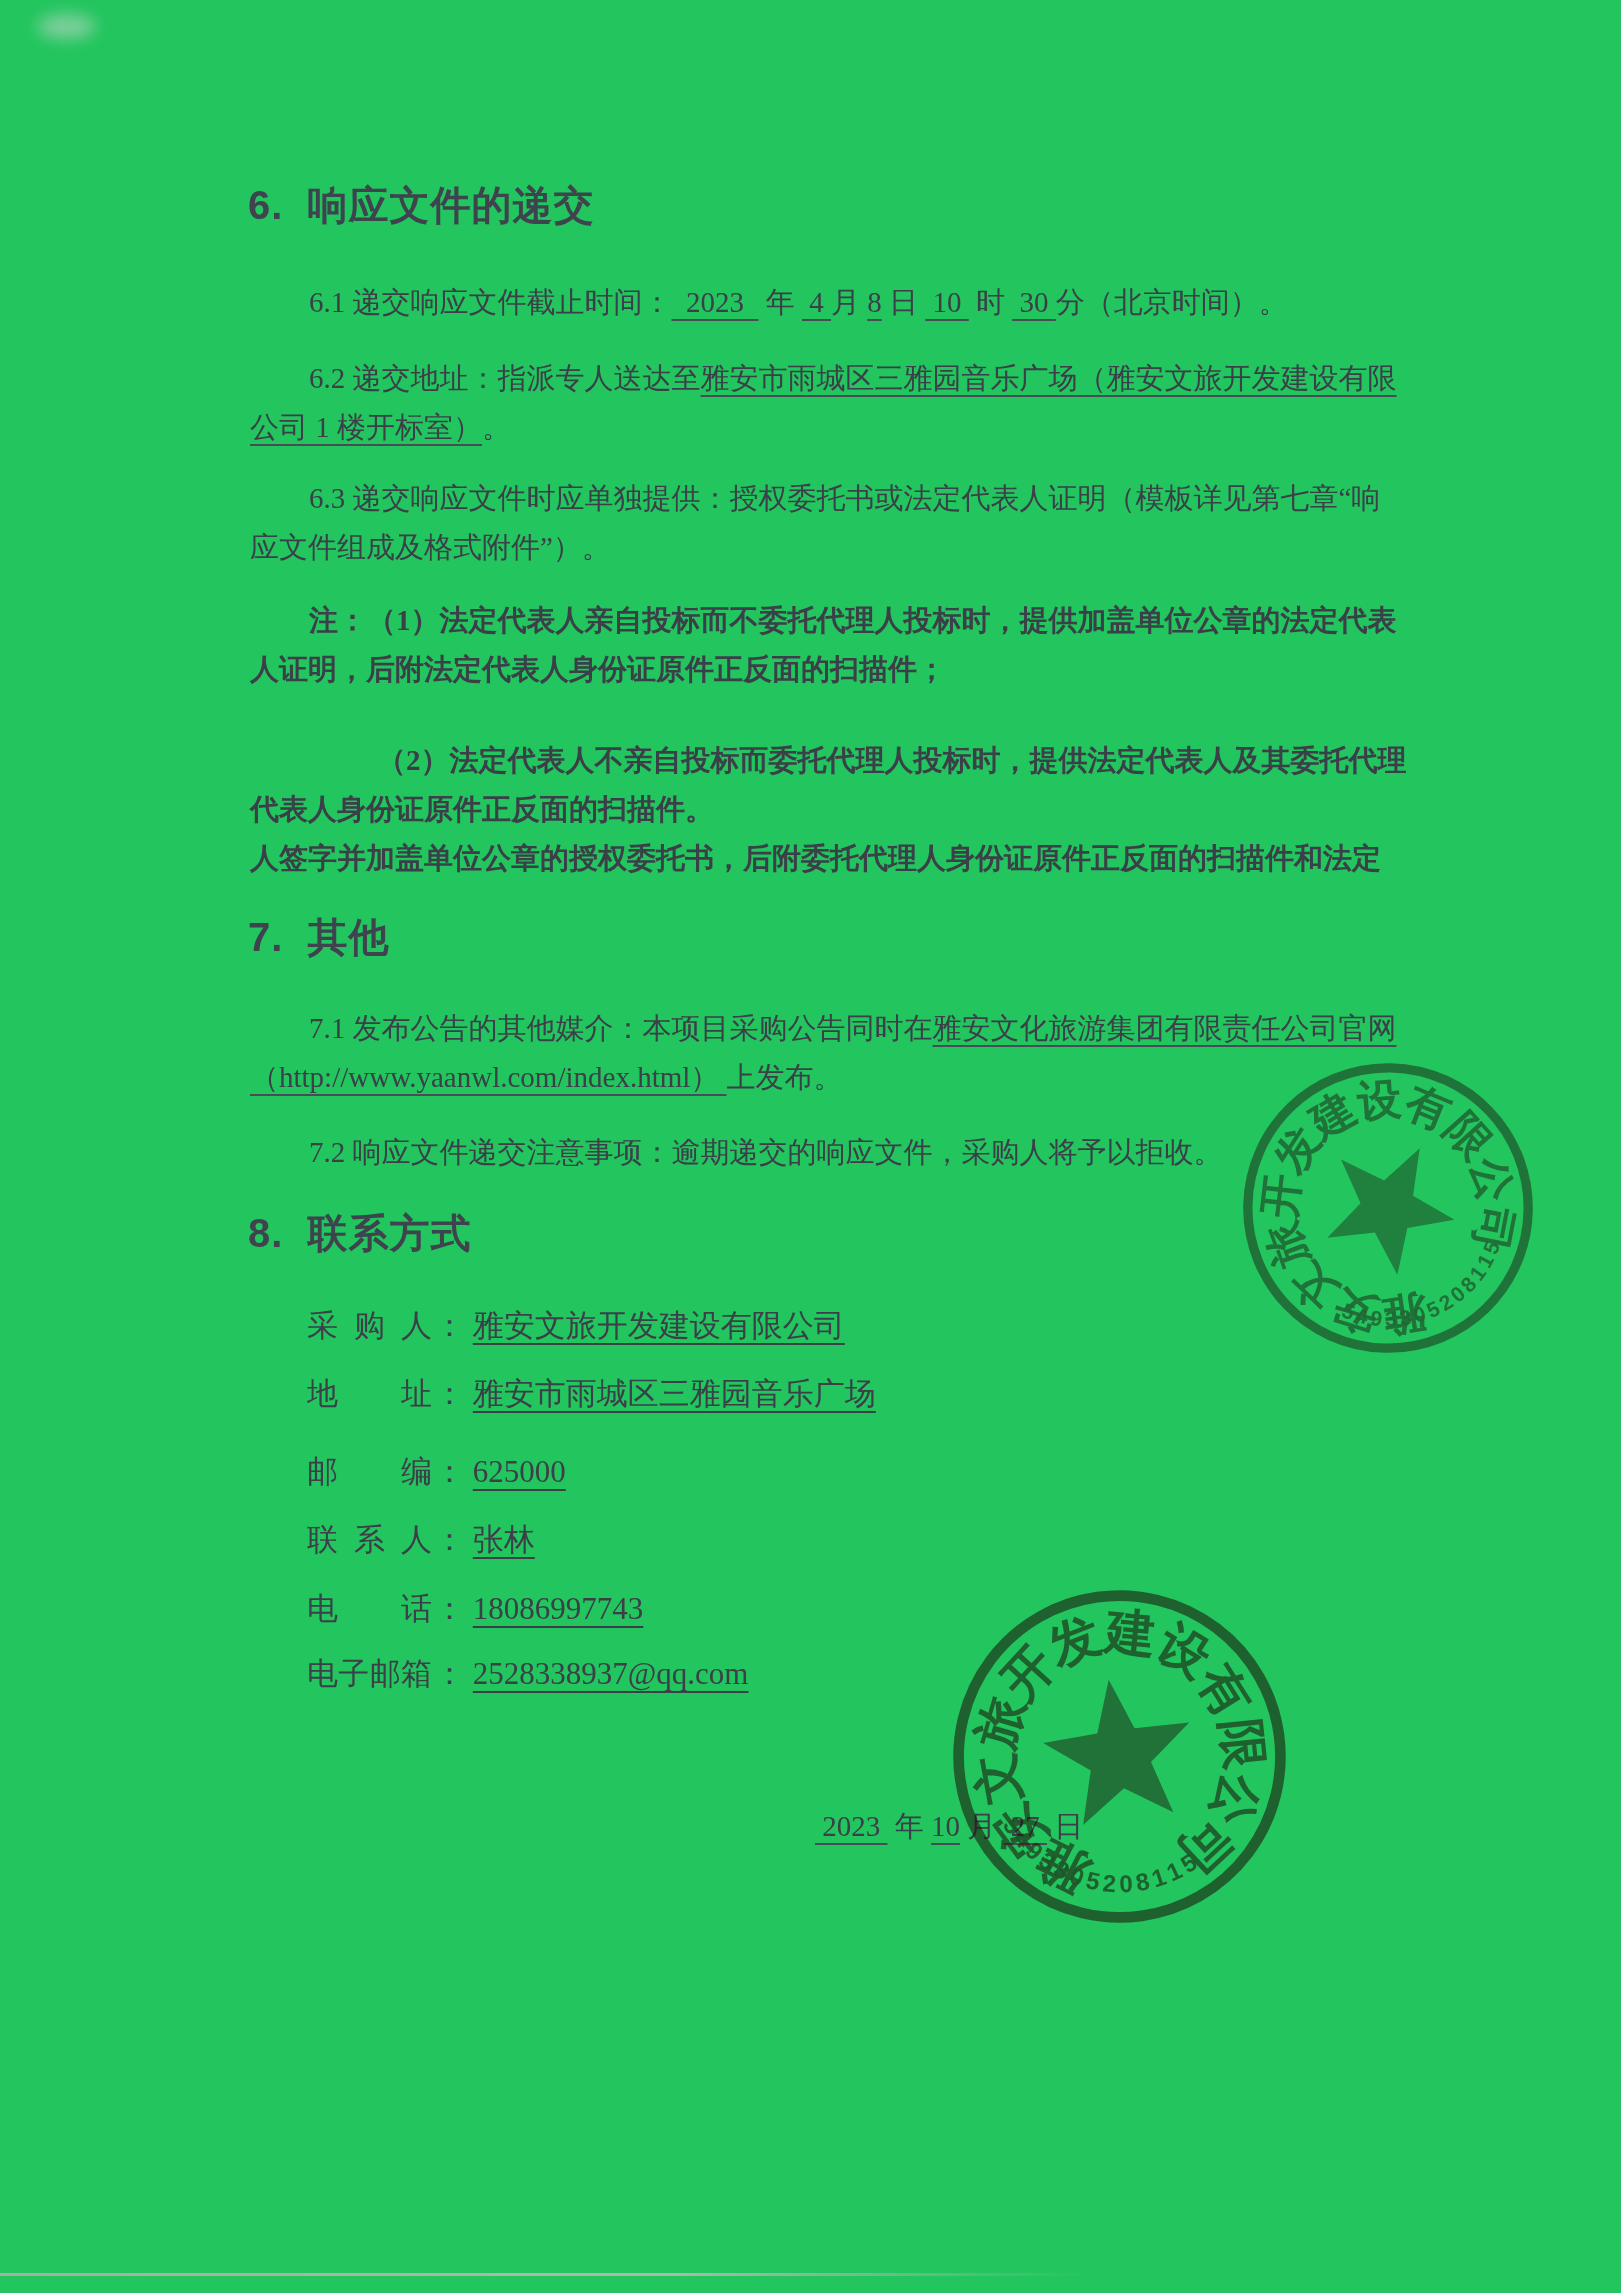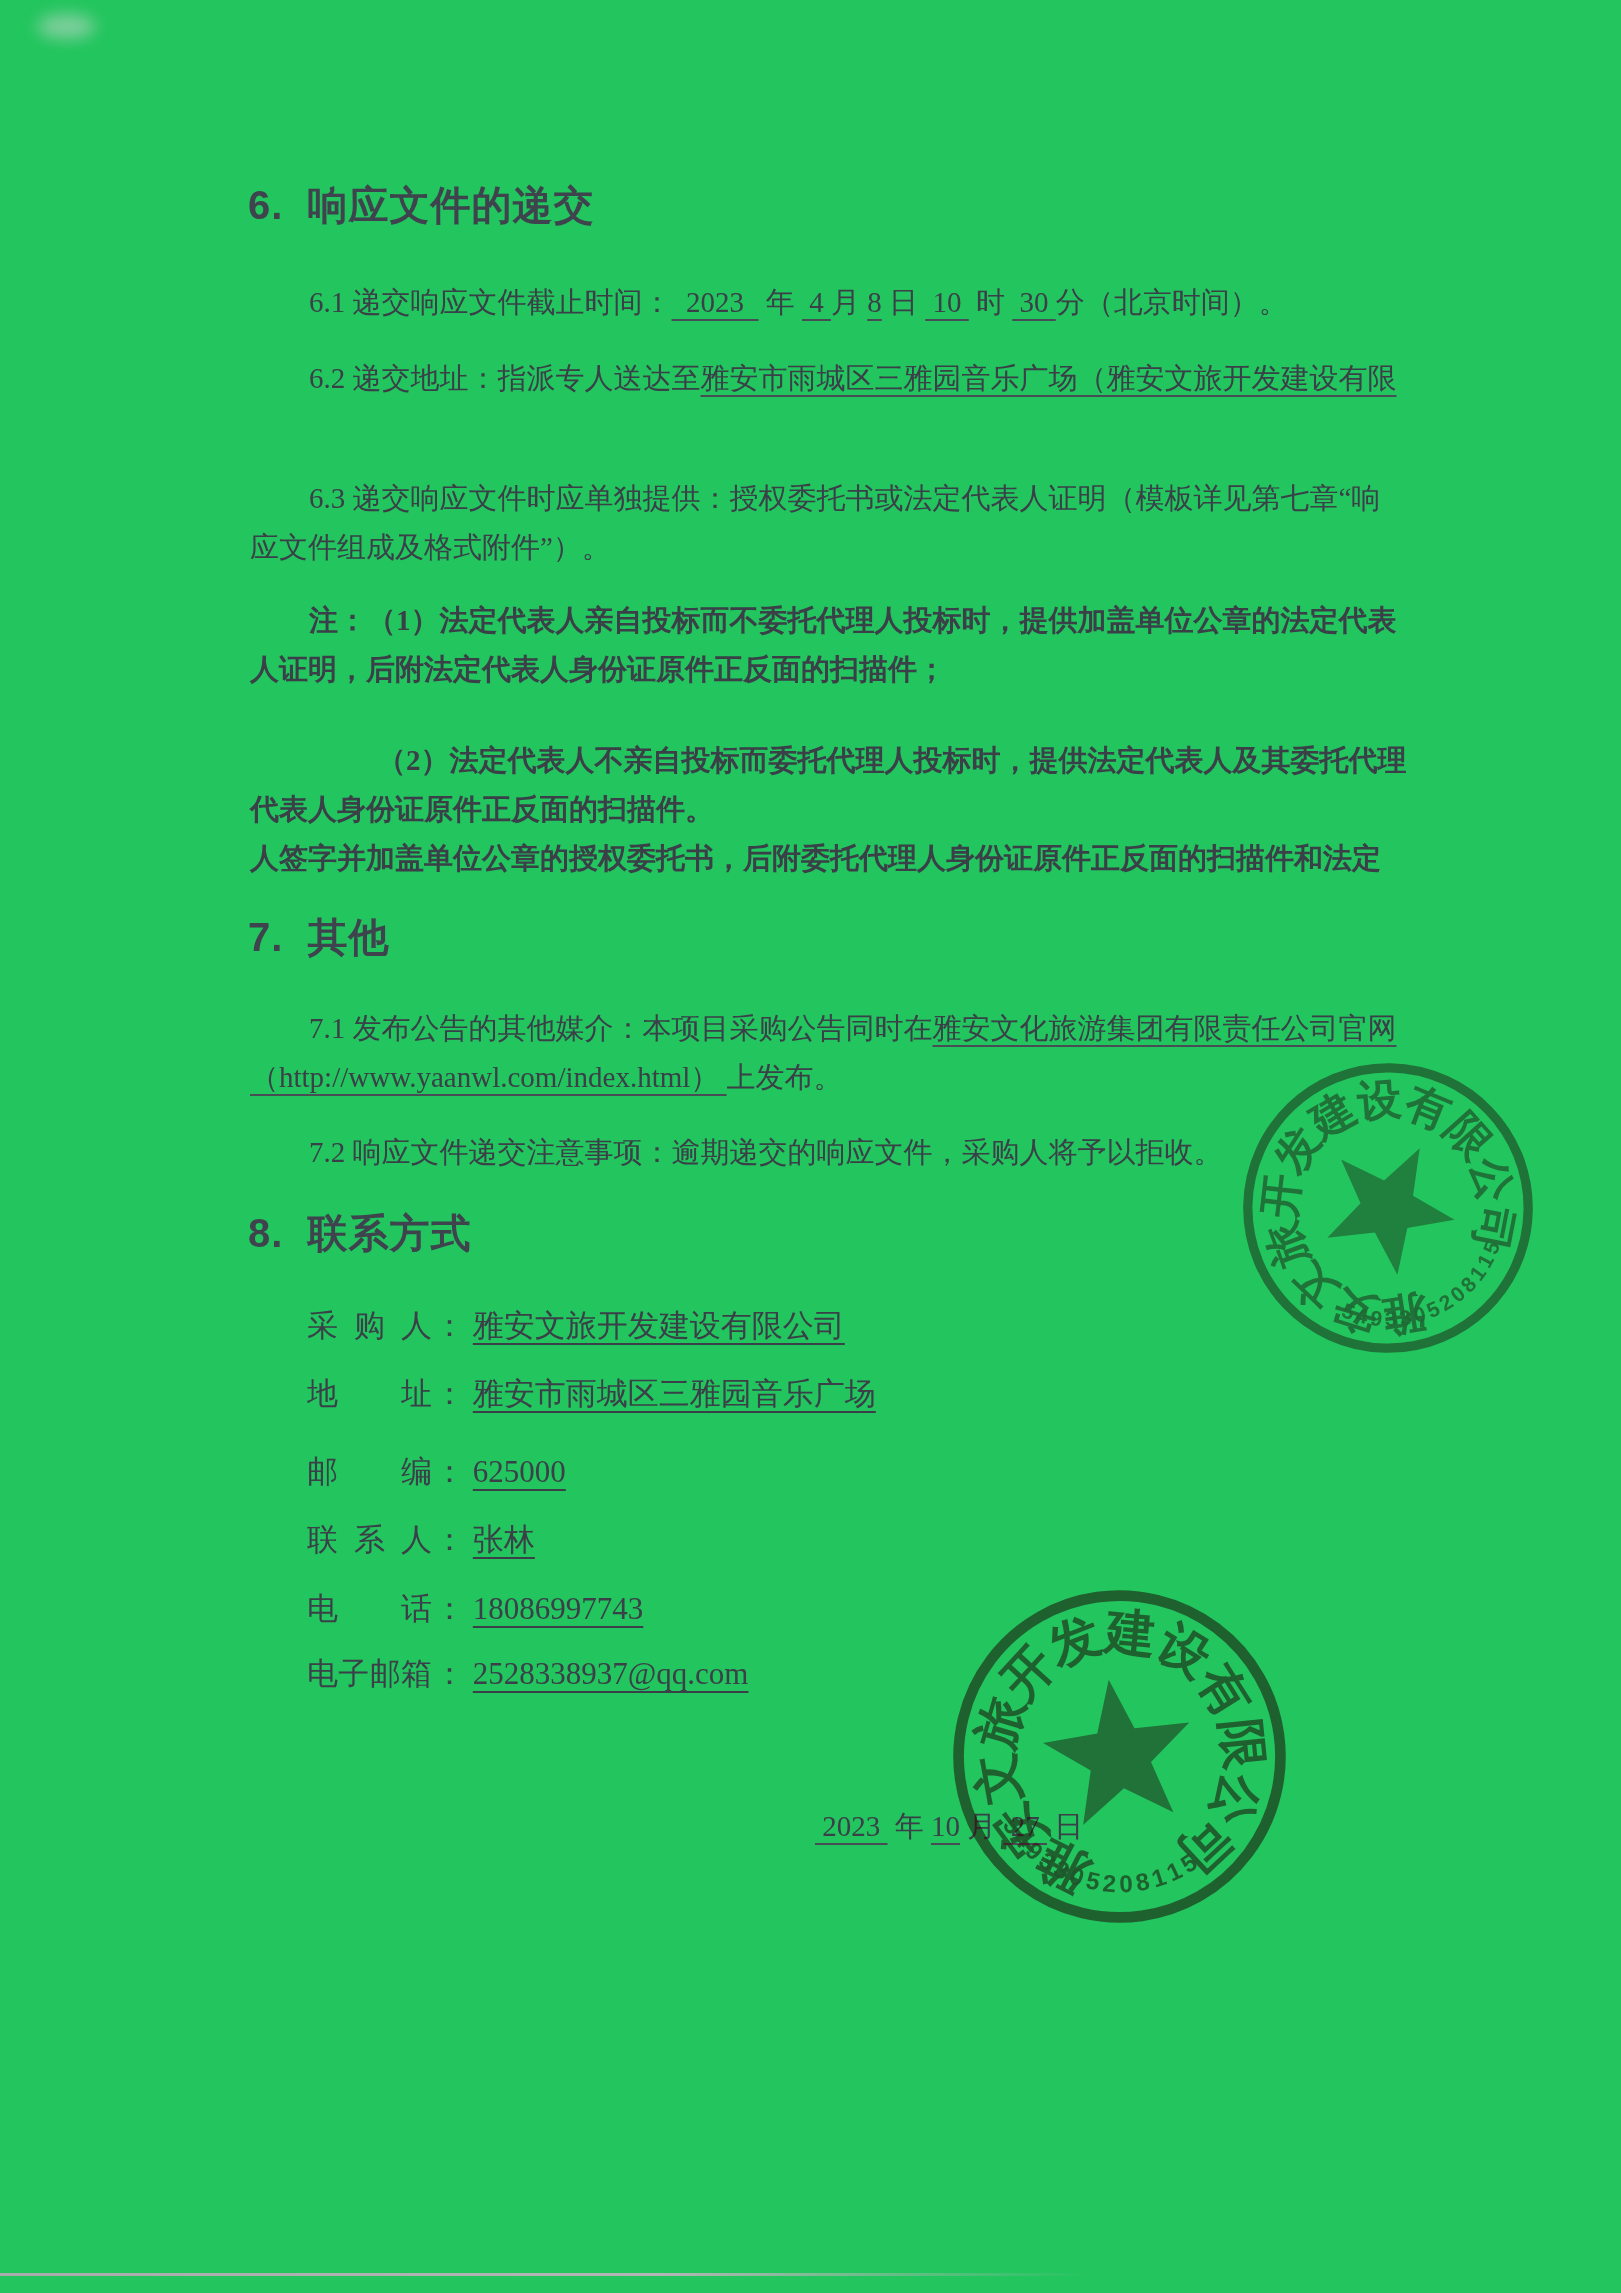--- a/index.html
+++ b/index.html
@@ -67,20 +67,21 @@
 
 <div class="page">
 
   <div class="h" id="h6">6.  响应文件的递交</div>
 
   <div class="para i1" id="p61">
       <div class="line"><span class="">6.1 递交响应文件截止时间：</span><span class="u">  2023  </span><span class=""> 年 </span><span class="u"> 4 </span><span class="">月 </span><span class="u">8</span><span class=""> 日 </span><span class="u"> 10 </span><span class=""> 时 </span><span class="u"> 30 </span><span class="">分（北京时间）。</span></div>
     </div>
   <div class="para i1" id="p62">
       <div class="line"><span class="">6.2 递交地址：指派专人送达至</span><span class="u">雅安市雨城区三雅园音乐广场（雅安文旅开发建设有限</span></div>
+      <div class="line"><span class="u">公司 1 楼开标室）</span><span class="">。</span></div>
     </div>
   <div class="para i1" id="p63">
       <div class="line"><span class="">6.3 递交响应文件时应单独提供：授权委托书或法定代表人证明（模板详见第七章“响</span></div>
       <div class="line"><span class="">应文件组成及格式附件”）。</span></div>
     </div>
   <div class="para i1" id="note1">
       <div class="line"><span class="b">注：（1）法定代表人亲自投标而不委托代理人投标时，提供加盖单位公章的法定代表</span></div>
       <div class="line"><span class="b">人证明，后附法定代表人身份证原件正反面的扫描件；</span></div>
     </div>
   <div class="para i2" id="note2">

